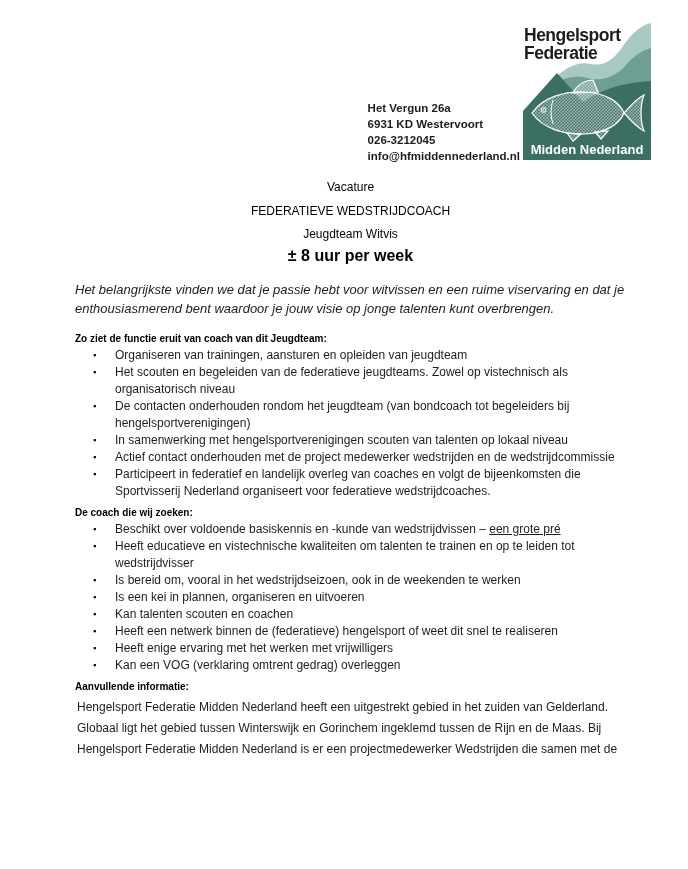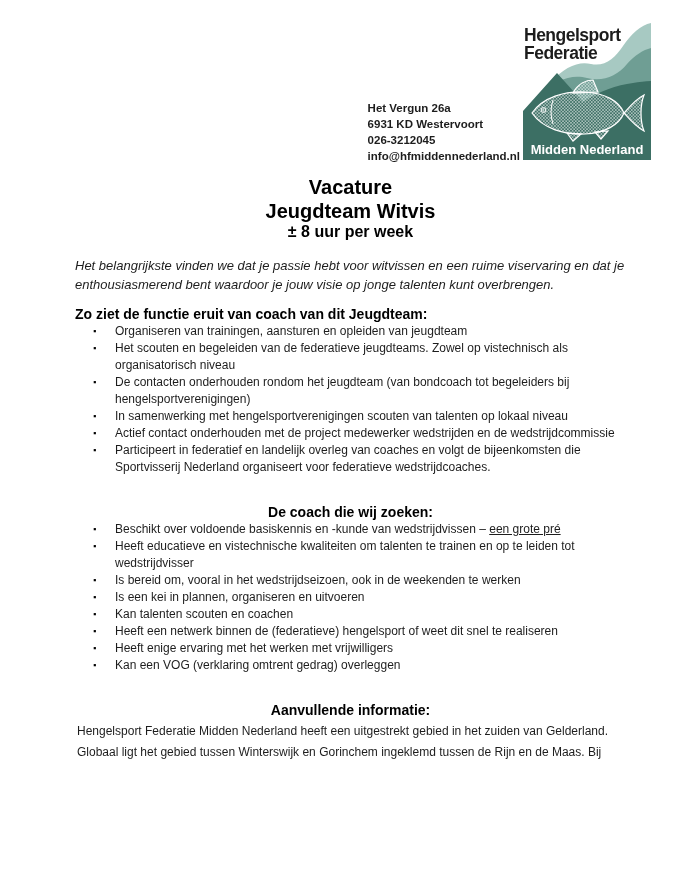--- a/index.html
+++ b/index.html
@@ -34,43 +34,43 @@
   }
 
   
   .content {
     padding: 176px 62px 0 75px;
     font-size: 12px;
     line-height: 17px;
   }
   .title-block { text-align: center; color: #000; }
   .title-main {
-    font-weight: bold;
-    font-size: 20px;
+    font-weight: normal;
+    font-size: 12px;
     line-height: 23.5px;
   }
   .title-sub {
     font-weight: bold;
     font-size: 16px;
     line-height: 17px;
   }
   .intro {
     margin: 16px 0 0 0;
     font-style: italic;
     font-size: 13px;
     line-height: 19px;
   }
   .sec-heading {
     margin: 12px 0 0 0;
-    font-size: 14px;
+    font-size: 10px;
     font-weight: bold;
     color: #000;
     line-height: 17px;
   }
-  .sec-heading.gap-lg { margin-top: 28px; text-align: center; }
+  .sec-heading.gap-lg { margin-top: 4px; }
   ul.bullets {
     list-style: none;
     margin: 0;
     padding: 0 0 0 17px;
   }
   ul.bullets li {
     position: relative;
     padding-left: 23px;
     line-height: 17px;
   }
@@ -121,20 +121,21 @@
     <div>Het Vergun 26a</div>
     <div>6931 KD Westervoort</div>
     <div>026-3212045</div>
     <div>info@hfmiddennederland.nl</div>
   </div>
 
   <div class="content">
 
     <div class="title-block">
       <div class="title-main">Vacature</div>
+      <div class="title-main">FEDERATIEVE WEDSTRIJDCOACH</div>
       <div class="title-main">Jeugdteam Witvis</div>
       <div class="title-sub">± 8 uur per week</div>
     </div>
 
     <p class="intro">Het belangrijkste vinden we dat je passie hebt voor witvissen en een ruime viservaring en dat je enthousiasmerend bent waardoor je jouw visie op jonge talenten kunt overbrengen.</p>
 
     <div class="sec-heading">Zo ziet de functie eruit van coach van dit Jeugdteam:</div>
     <ul class="bullets">
         <li>Organiseren van trainingen, aansturen en opleiden van jeugdteam</li>
         <li>Het scouten en begeleiden van de federatieve jeugdteams. Zowel op vistechnisch als organisatorisch niveau</li>

